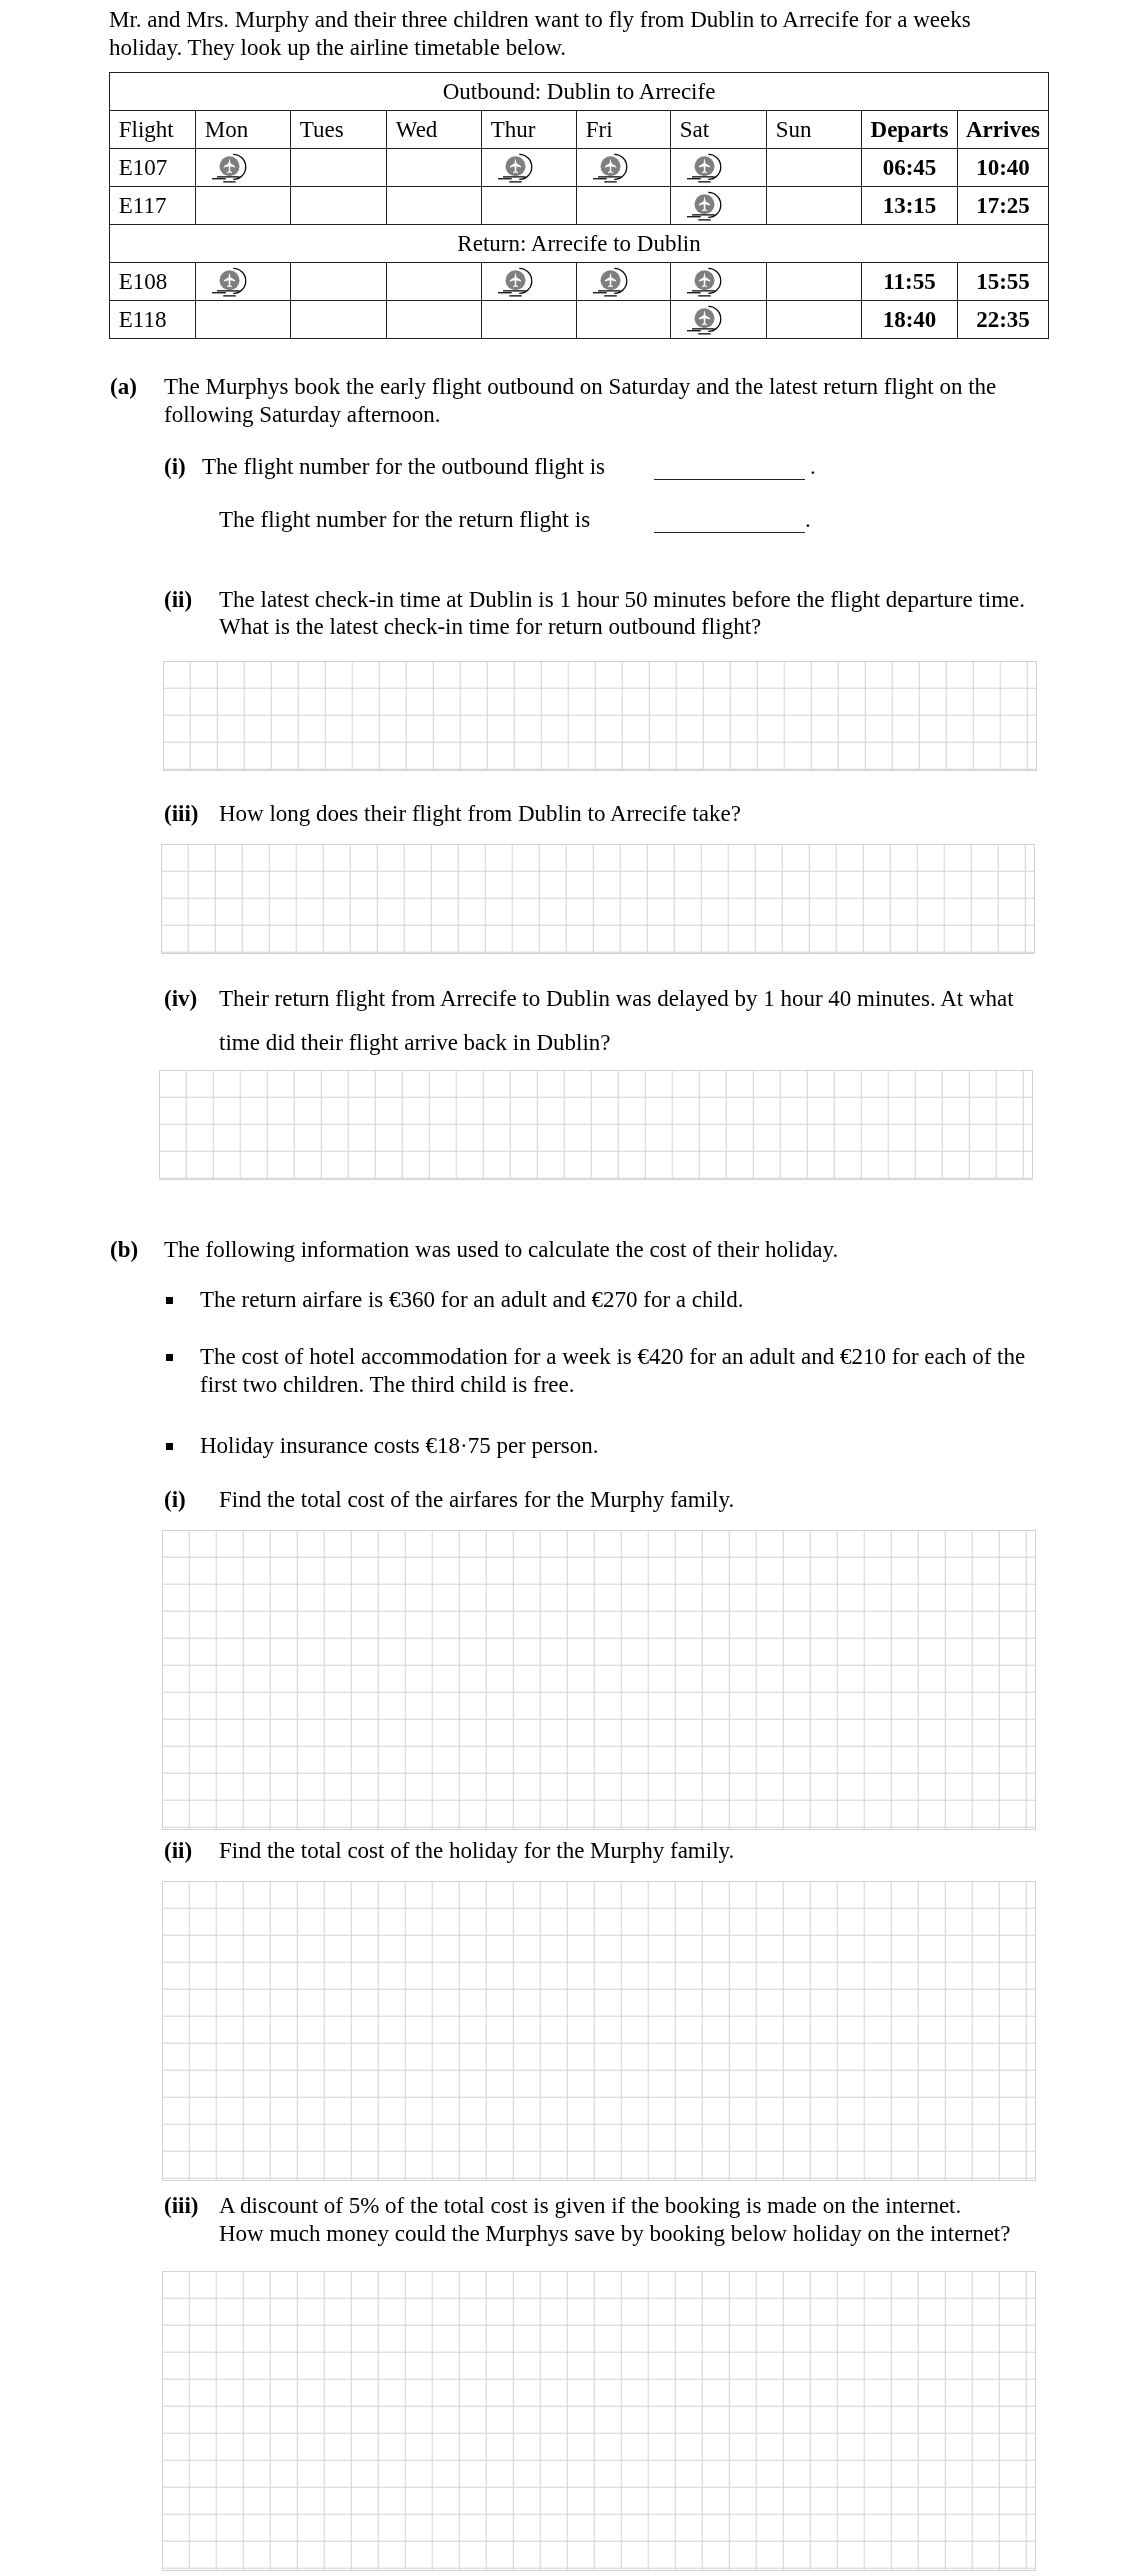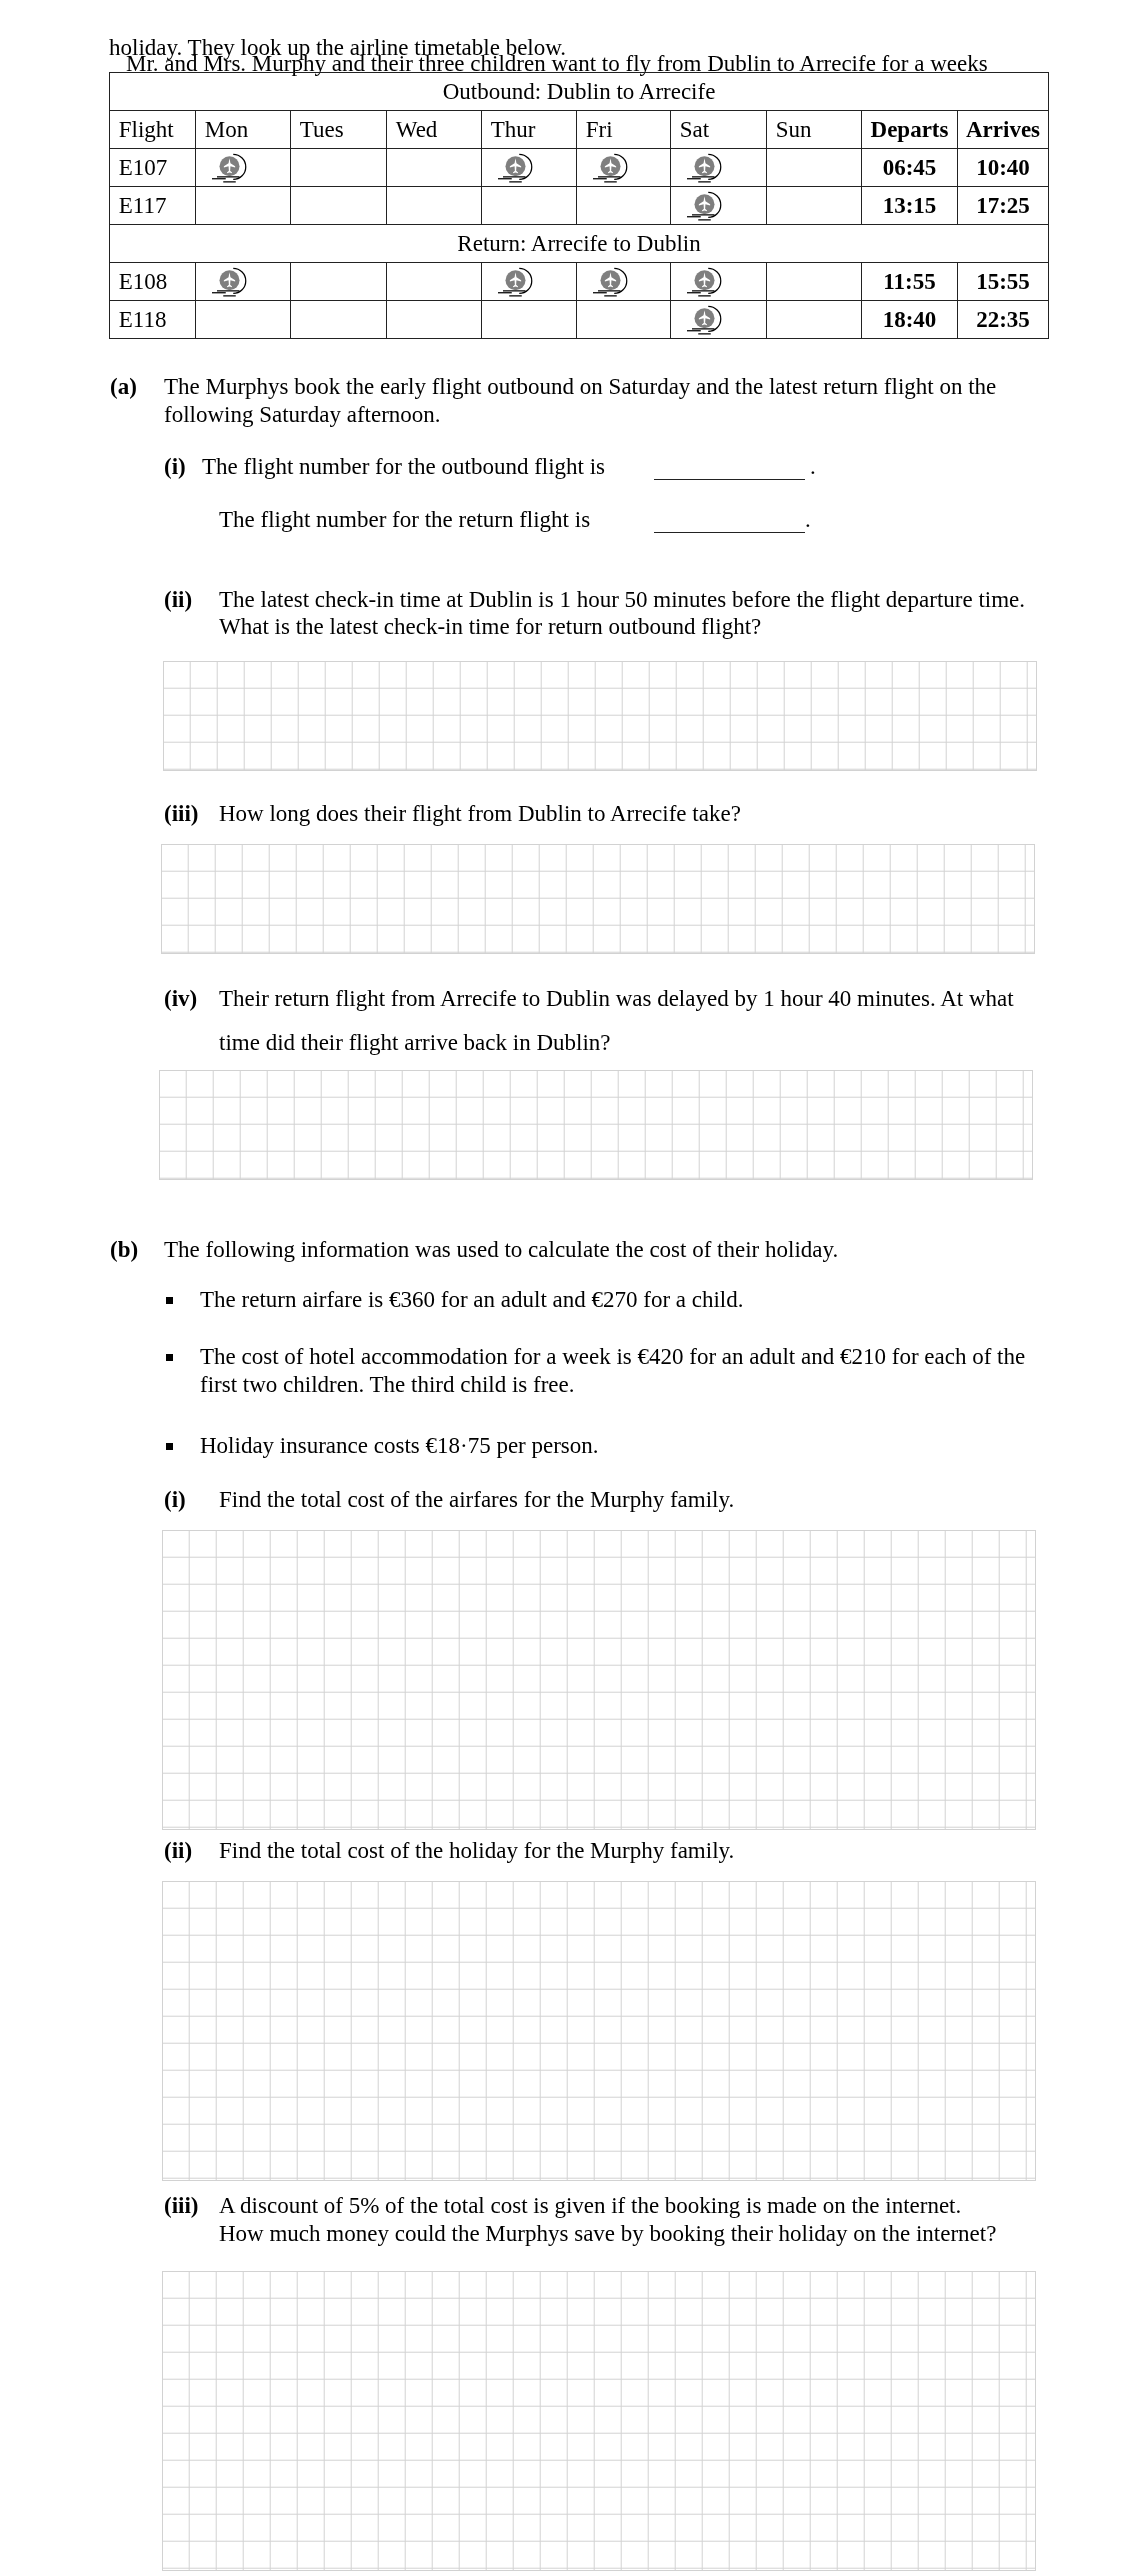--- a/index.html
+++ b/index.html
@@ -26,21 +26,21 @@
   .grid { position: absolute; box-sizing: border-box; border: 1.3px solid #d2d2d2;
           background-color: #fff;
           background-image:
             linear-gradient(to right, #d2d2d2 0, #d2d2d2 1.3px, transparent 1.3px),
             linear-gradient(to bottom, #d2d2d2 0, #d2d2d2 1.3px, transparent 1.3px);
           background-size: 27px 27px; background-position: -1.3px -1.3px; }
 </style>
 </head>
 <body>
 
-<div class="abs" style="left:126px; top:6.3px;margin-top:44px;">Mr. and Mrs. Murphy and their three children want to fly from Dublin to Arrecife for a weeks</div>
+<div class="abs" style="left:109px; top:6.3px;">Mr. and Mrs. Murphy and their three children want to fly from Dublin to Arrecife for a weeks</div>
 <div class="abs" style="left:109px; top:34px;">holiday.  They look up the airline timetable below.</div>
 
 <table id="timetable">
   <colgroup>
     <col style="width:86px">
       <col style="width:95px">
       <col style="width:96px">
       <col style="width:95px">
     <col style="width:95px">
       <col style="width:94px">
@@ -232,15 +232,15 @@
 <div class="abs bold" style="left:164px; top:1486px;">(i)</div>
 <div class="abs" style="left:219px; top:1486px;">Find the total cost of the airfares for the Murphy family.</div>
 <div class="grid" style="left:162px; top:1530px; width:874px; height:300px;"></div>
 
 <div class="abs bold" style="left:164px; top:1837px;">(ii)</div>
 <div class="abs" style="left:219px; top:1837px;">Find the total cost of the holiday for the Murphy family.</div>
 <div class="grid" style="left:162px; top:1881px; width:874px; height:300px;"></div>
 
 <div class="abs bold" style="left:164px; top:2192px;">(iii)</div>
 <div class="abs" style="left:219px; top:2192px;">A discount of 5% of the total cost is given if the booking is made on the internet.</div>
-<div class="abs" style="left:219px; top:2220px;">How much money could the Murphys save by booking their holiday on the internet?</div>
+<div class="abs" style="left:219px; top:2220px;">How much money could the Murphys save by booking below holiday on the internet?</div>
 <div class="grid" style="left:162px; top:2271px; width:874px; height:300px;"></div>
 
 
 </body></html>

